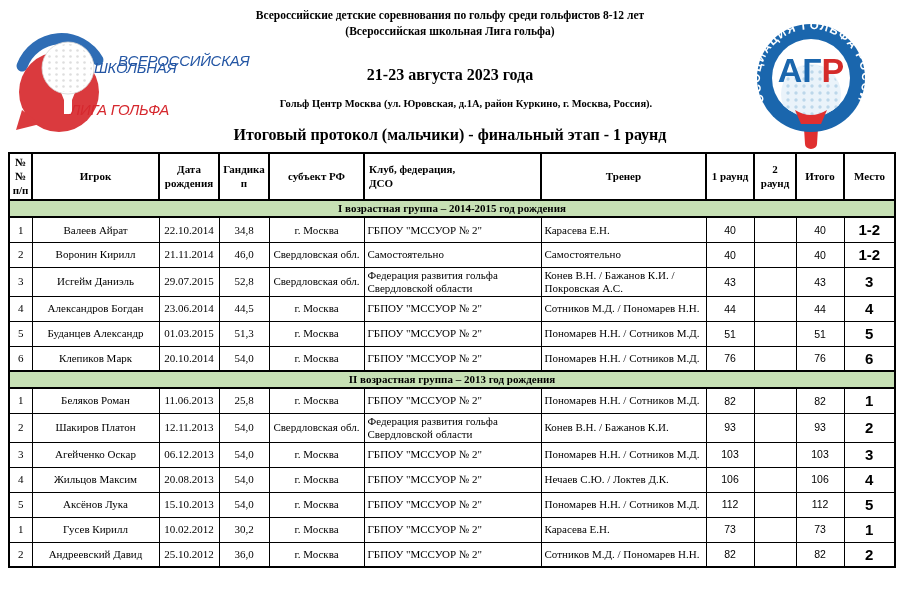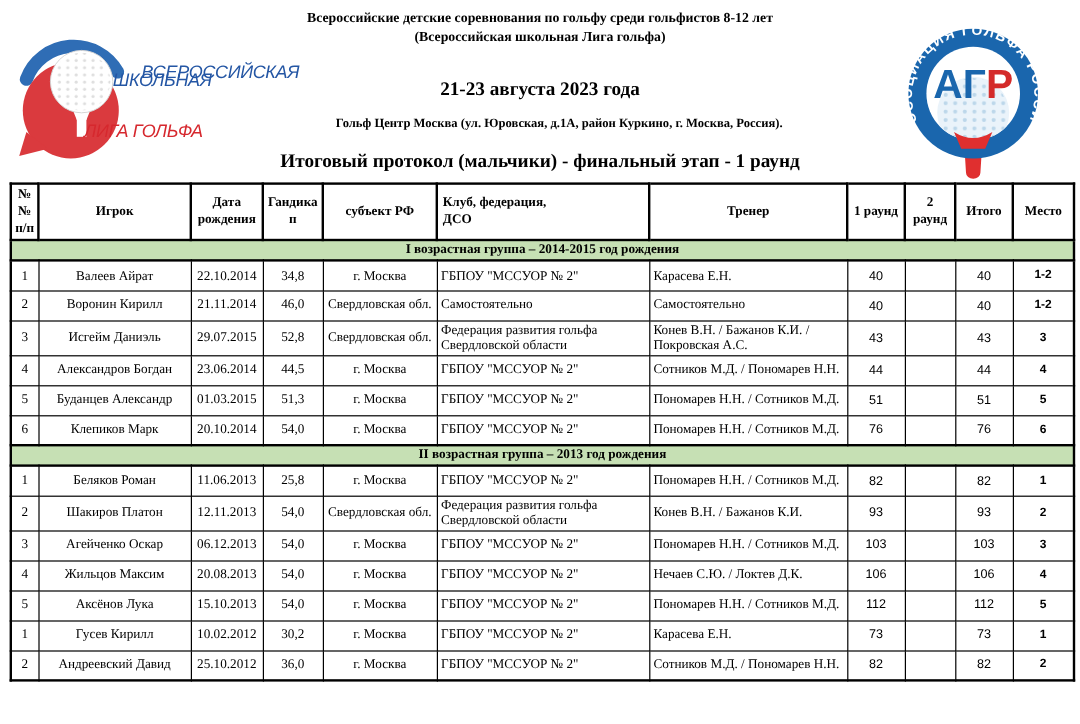--- a/index.html
+++ b/index.html
@@ -48,21 +48,21 @@
   }
   .results tr.band td {
     background:#c6e0b4; font-weight:bold; text-align:center;
     border:2px solid #000; height:17px; padding:1px;
   }
   .c-num    { text-align:center; }
   .c-center { text-align:center; }
   .c-left   { text-align:left; }
   .c-player { text-align:center; padding-left:4px; }
   .c-score  { text-align:center; font-family:"Liberation Sans", sans-serif; font-size:10.5px; }
-  .c-place  { text-align:center; font-family:"Liberation Sans", sans-serif; font-size:10px; font-weight:bold; }
+  .c-place  { text-align:center; font-family:"Liberation Sans", sans-serif; font-size:15px; font-weight:bold; }
 </style>
 </head>
 <body>
 
 <div class="page">
 
   <div class="doc-title">
     <div>Всероссийские детские соревнования по гольфу среди гольфистов 8-12 лет</div>
     <div>(Всероссийская школьная Лига гольфа)</div>
   </div>

